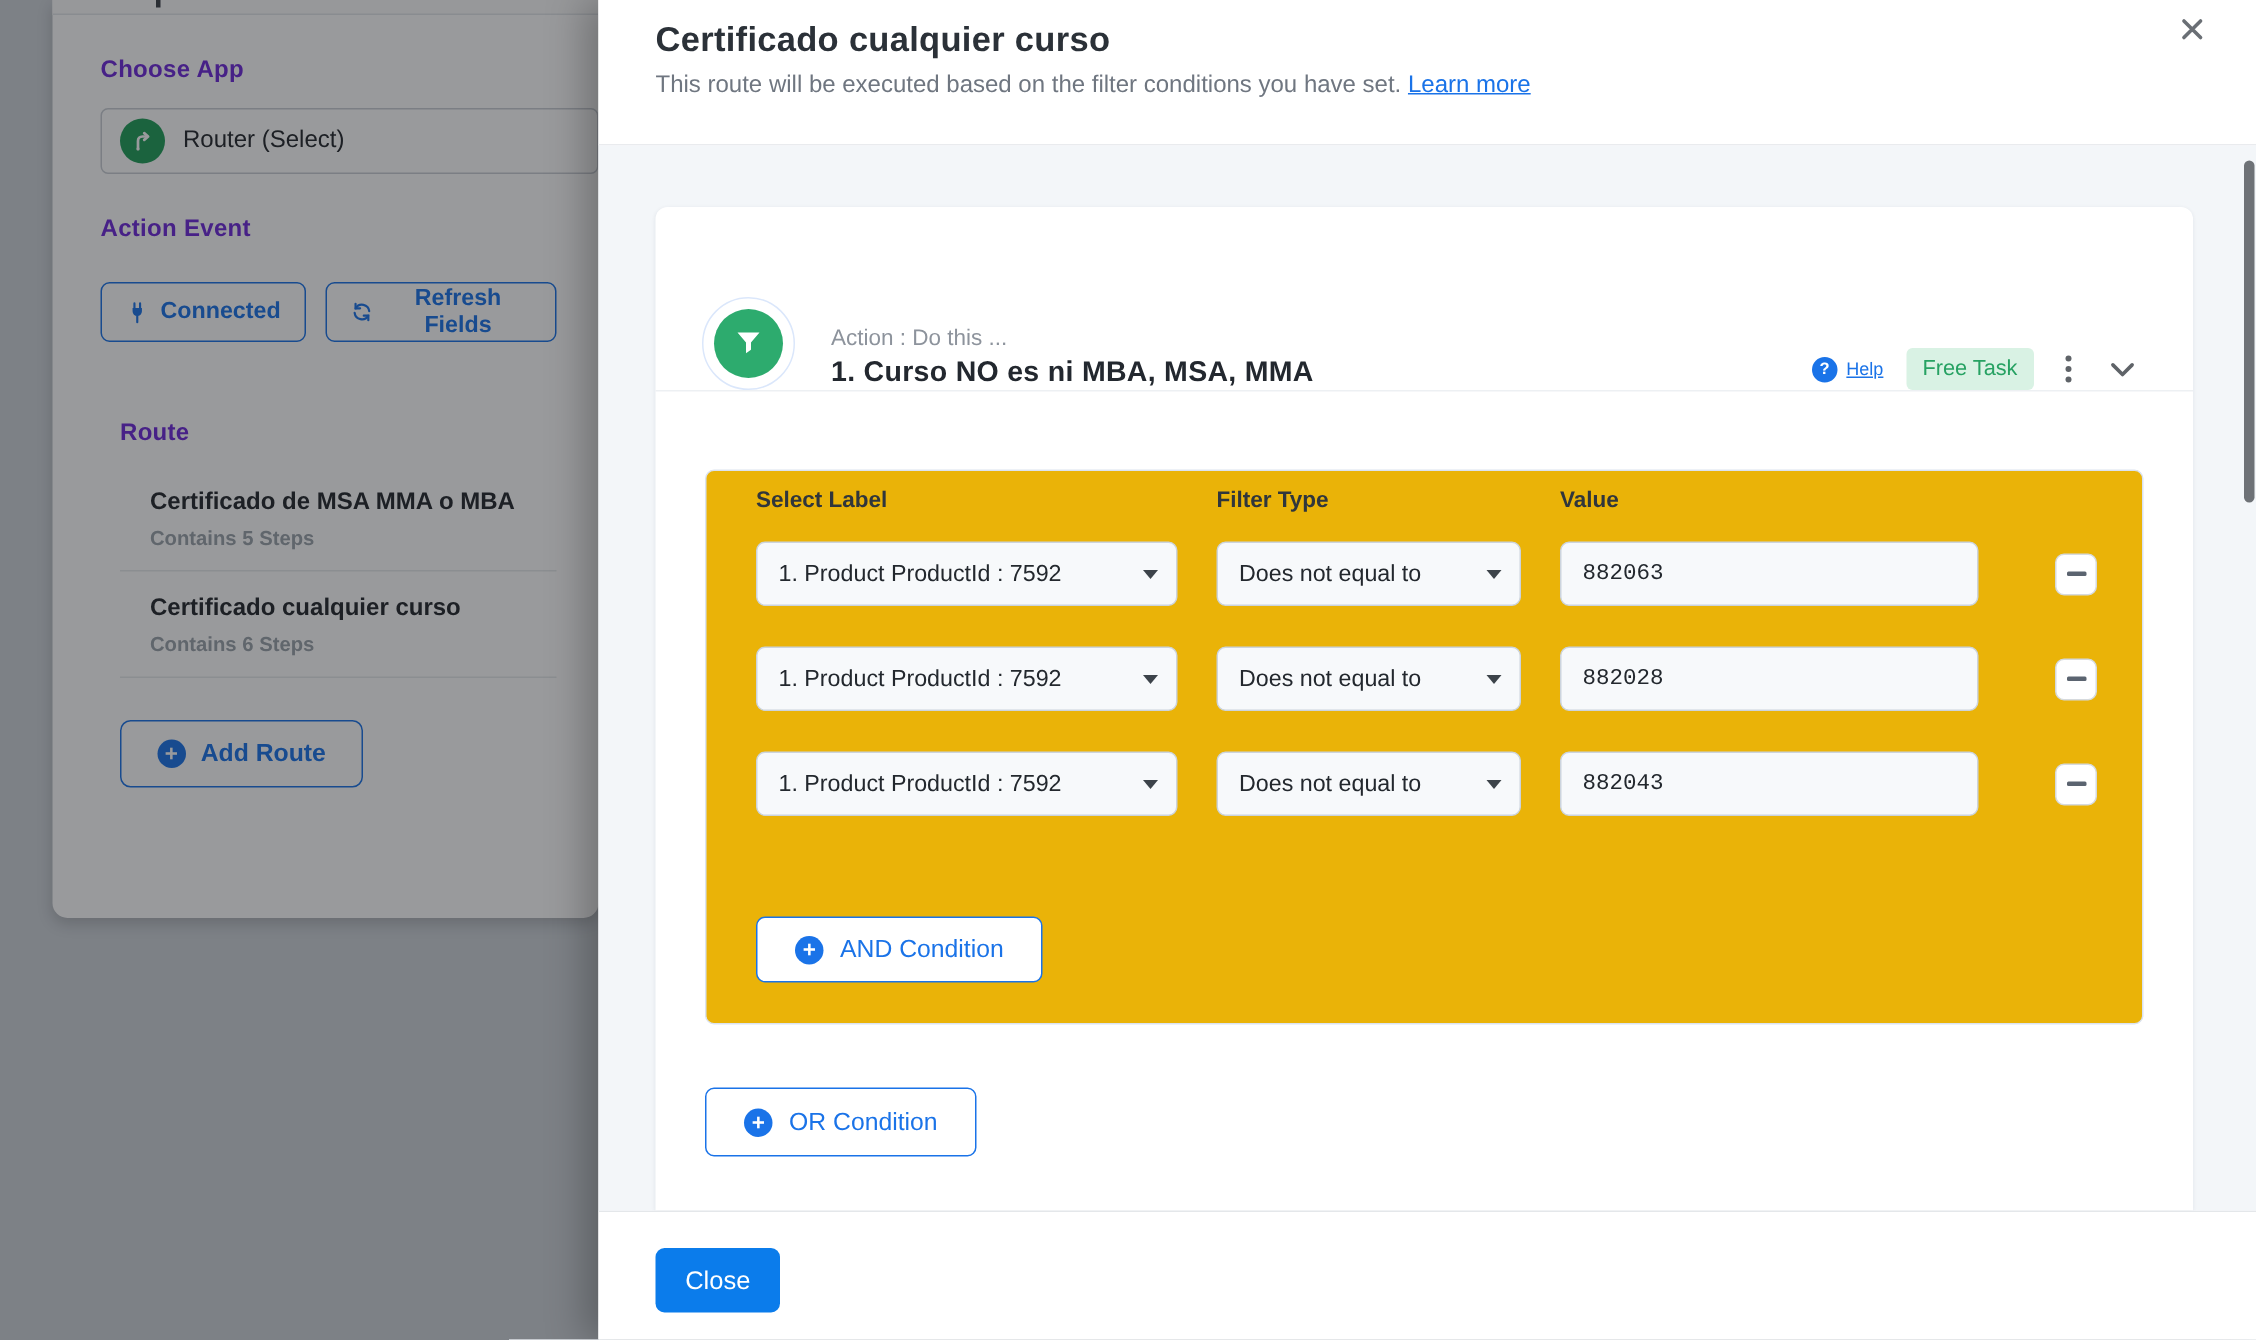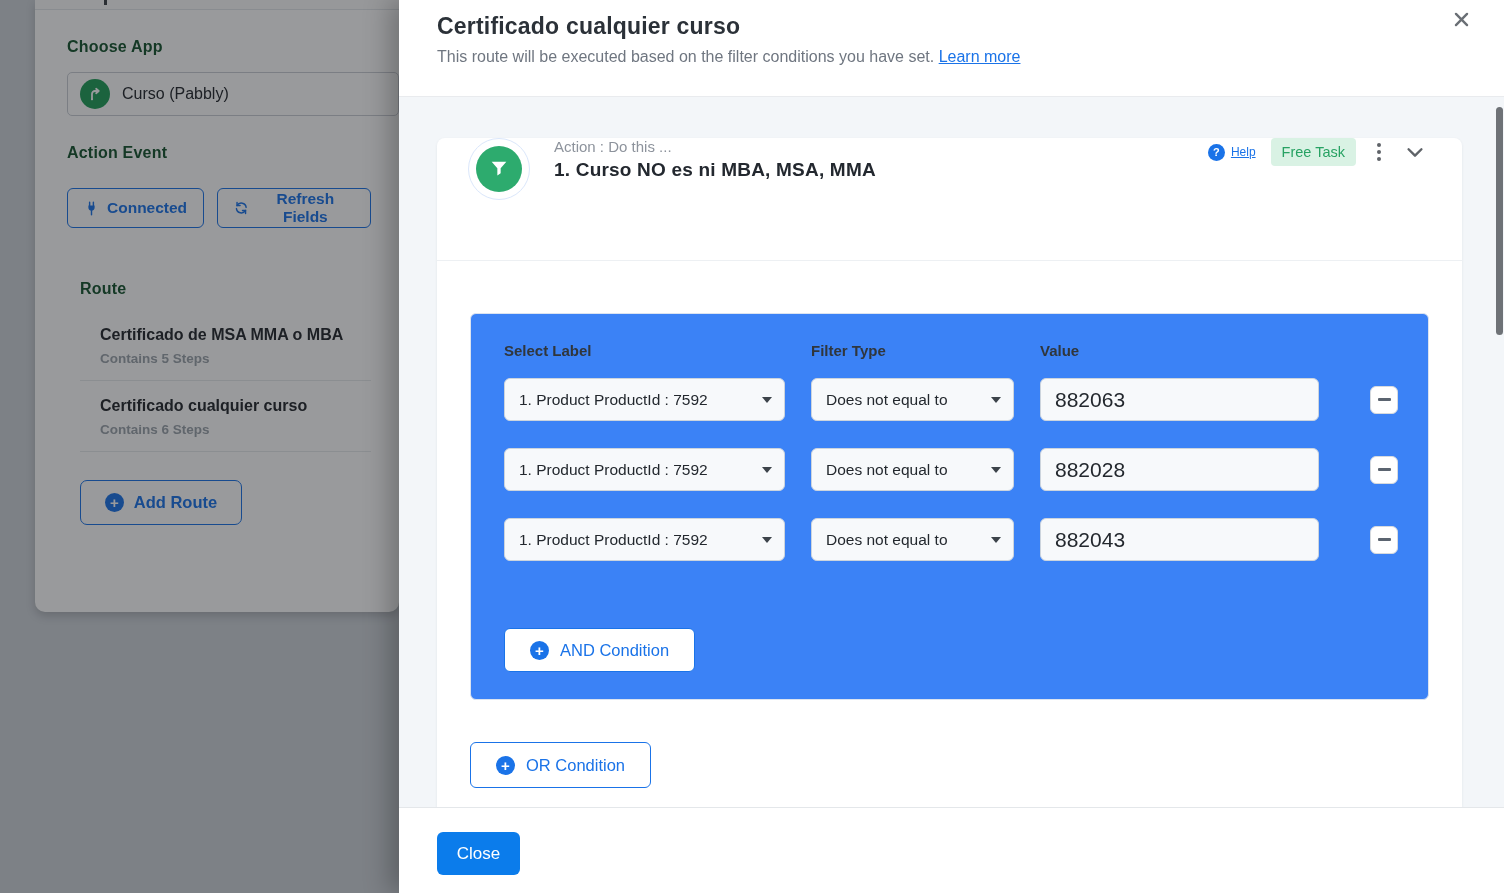--- a/index.html
+++ b/index.html
@@ -8,21 +8,21 @@
 
   .stage { position:absolute; inset:0; width:1504px; height:893px; }
 
   
   .left-region { position:absolute; left:0; top:0; width:399px; height:893px; background:#cdd2d8; }
   .sidebar-panel { position:absolute; left:35px; top:0; width:364px; height:612px; background:#ffffff;
                    border-radius:0 0 10px 10px; box-shadow:0 4px 10px rgba(0,0,0,.18); }
   .panel-topstrip { height:10px; border-bottom:1px solid #e3e6ea; background:#fbfbfc; }
   .connector-line { position:absolute; left:69px; top:0; width:3px; height:5px; background:#3a3f44; }
   .panel-content { padding:0 28px 0 32px; }
-  .sb-label { font-size:16px; font-weight:700; color:#14532d; margin-top:28px; letter-spacing:.2px; }
+  .sb-label { font-size:16px; font-weight:700; color:#6d28d9; margin-top:28px; letter-spacing:.2px; }
   .sb-box { margin-top:16px; height:44px; width:332px; background:#fff; border:1px solid #c9ced5;
             border-radius:5px; display:flex; align-items:center; padding:0 12px; }
   .app-icon { width:30px; height:30px; border-radius:50%; background:#1f9d58; display:flex;
               align-items:center; justify-content:center; flex:0 0 30px; }
   .sb-box .box-text { font-size:16px; color:#23272c; margin-left:12px; }
   .sb-select .box-text { margin-left:4px; }
   .sb-btn-row { display:flex; gap:13px; margin-top:26px; }
   .sb-btn { height:40px; border:1px solid #1a73e8; border-radius:6px; background:#fff; color:#1a73e8;
             font-size:15.5px; font-weight:600; display:flex; align-items:center; gap:8px; padding:0 16px; cursor:pointer; }
   .route-label { margin-left:13px; margin-top:52px; }
@@ -43,53 +43,53 @@
                   padding:13px 0 0 38px; flex:0 0 auto; }
   .modal-title { font-size:23px; font-weight:700; color:#2b3138; letter-spacing:.2px; }
   .modal-desc { margin-top:8px; font-size:16px; color:#6f7680; }
   .learn-more { color:#1a73e8; text-decoration:underline; cursor:pointer; }
   .modal-close { position:absolute; right:32px; top:8px; width:22px; height:22px; cursor:pointer;
                  display:flex; align-items:center; justify-content:center; }
 
   .modal-body { flex:1 1 auto; background:#f3f6f9; position:relative; overflow:hidden; }
   .card { position:absolute; left:38px; top:41px; width:1025px; bottom:0; background:#fff;
           border-radius:8px 8px 0 0; box-shadow:0 1px 3px rgba(28,39,60,.08); }
-  .card-header { height:122px; display:flex; align-items:flex-start; padding:0 34px 0 31px; }
+  .card-header { height:122px; display:flex; align-items:flex-end; padding:0 34px 0 31px; }
   .action-icon-ring { width:62px; height:62px; border-radius:50%; background:#fff; border:1px solid #dbe7fb;
                       display:flex; align-items:center; justify-content:center; flex:0 0 62px; }
   .action-icon-circle { width:46px; height:46px; border-radius:50%; background:#2dab6e;
                         display:flex; align-items:center; justify-content:center; }
   .action-texts { margin-left:24px; }
   .action-kicker { font-size:15px; color:#8d939c; }
   .action-title { font-size:19px; font-weight:700; color:#23282f; margin-top:4px; letter-spacing:.2px; }
   .header-right { margin-left:auto; display:flex; align-items:center; gap:15px; }
   .help-link { display:flex; align-items:center; gap:6px; cursor:pointer; }
   .help-text { font-size:12px; color:#1a73e8; text-decoration:underline; }
   .help-q { width:17px; height:17px; border-radius:50%; background:#1a73e8; color:#fff; font-size:11px;
             font-weight:700; display:flex; align-items:center; justify-content:center; }
   .free-task-badge { background:#d9f2e4; color:#27a263; font-size:14.5px; padding:6px 11px; border-radius:4px; }
   .kebab { display:flex; flex-direction:column; gap:3px; padding:4px 6px; cursor:pointer; }
   .kebab span { width:4px; height:4px; border-radius:50%; background:#5f6368; }
   .card-chevron { cursor:pointer; display:flex; align-items:center; padding:2px; }
   .card-divider { border-bottom:1px solid #edf0f3; }
 
-  .conditions-box { margin:52px 33px 0 33px; border:1px solid #dbe3f0; border-radius:6px; background:#3b82f6;
-                    padding:28px 0 27px 33px; }
+  .conditions-box { margin:52px 33px 0 33px; border:1px solid #dbe3f0; border-radius:6px; background:#eab308;
+                    padding:11px 0 27px 33px; }
   .cond-grid-head, .cond-row { display:grid; grid-template-columns:281px 203px 279px 28px; column-gap:26px; align-items:center; }
   .cond-grid-head { margin-bottom:19px; }
   .col-header { font-size:15px; font-weight:600; color:#30363c; }
   .cond-row { margin-bottom:27px; }
   .select-box { height:43px; background:#f7f9fb; border:1px solid #ccd4dd; border-radius:6px;
                 display:flex; align-items:center; padding:0 12px 0 14px; cursor:pointer; overflow:hidden; }
   .select-box .sel-text { font-size:15.5px; color:#23282e; white-space:nowrap; overflow:hidden; flex:1 1 auto; }
   .caret-down { width:0; height:0; border-left:5px solid transparent; border-right:5px solid transparent;
                 border-top:6px solid #3c434a; margin-left:8px; flex:0 0 auto; }
   .value-input { height:43px; background:#f7f9fb; border:1px solid #ccd4dd; border-radius:6px;
-                 font-size:21px; color:#23282e; padding:0 14px; width:279px;
-                 font-family:Liberation Sans, sans-serif; }
+                 font-size:15px; color:#23282e; padding:0 14px; width:279px;
+                 font-family:Liberation Mono, monospace; }
   .minus-btn { width:28px; height:28px; background:#fff; border:1px solid #d6dade; border-radius:6px;
                display:flex; align-items:center; justify-content:center; cursor:pointer; margin-left:25px; }
   .minus-btn i { display:block; width:13px; height:3px; background:#5b6470; border-radius:1px; }
 
   .blue-outline-btn { border:1px solid #1a73e8; border-radius:6px; background:#fff; color:#1a73e8;
                       font-size:16.5px; display:inline-flex; align-items:center; gap:11px; cursor:pointer; }
   .plus-circle { width:19px; height:19px; border-radius:50%; background:#1a73e8; color:#fff;
                  display:flex; align-items:center; justify-content:center; font-size:15px; font-weight:700; line-height:1; }
   .and-btn { height:44px; padding:0 25px; margin-top:40px; }
   .or-btn { height:46px; padding:0 25px; margin:42px 0 0 33px; }
@@ -113,21 +113,21 @@
       <div class="panel-content">
         <div class="sb-label">Choose App</div>
         <div class="sb-box">
           <span class="app-icon">
             <svg width="18" height="18" viewBox="0 0 24 24" fill="none" stroke="#ffffff" stroke-width="2.4" stroke-linecap="round" stroke-linejoin="round">
               <path d="M8 19 V12 C8 9.5 9.5 8 12 8 H16"></path>
               <path d="M13.5 5 L17 8 L13.5 11"></path>
               <circle cx="8" cy="19" r="1.4" fill="#ffffff" stroke="none"></circle>
             </svg>
           </span>
-          <span class="box-text">Curso (Pabbly)</span>
+          <span class="box-text">Router (Select)</span>
         </div>
 
         <div class="sb-label">Action Event</div>
 
         <div class="sb-btn-row">
           <button class="sb-btn">
             <svg width="15" height="15" viewBox="0 0 24 24" fill="none" stroke="#1a73e8" stroke-width="2.3" stroke-linecap="round">
               <path d="M9 2v5M15 2v5"></path>
                 <path d="M7 7h10v3.5a5 5 0 0 1-5 5 5 5 0 0 1-5-5z" fill="#1a73e8" stroke="none"></path>
                 <path d="M12 15.5V22"></path>

